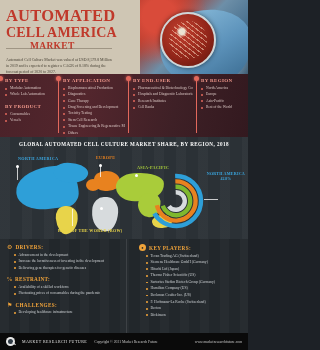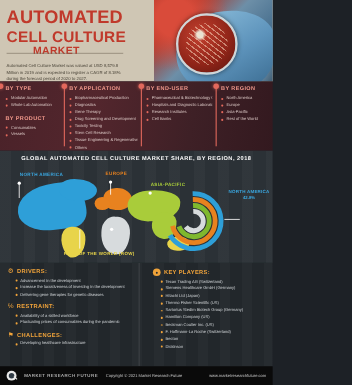--- a/index.html
+++ b/index.html
@@ -1,21 +1,21 @@
 <!DOCTYPE html>
 <html><head>
 <meta charset="utf-8">
 <style>
   html,body{margin:0;padding:0;}
   body{
     width:248px;height:350px;overflow:hidden;
     font-family:"Liberation Sans","DejaVu Sans",sans-serif;
     background:#1d2126;
   }
-  .page{position:relative;width:248px;height:350px;overflow:hidden;}
+  .page{position:relative;width:248px;height:350px;overflow:hidden;font-family:Liberation Serif, serif;}
 
   
   .header{position:relative;height:74px;background:#cfc6b4;display:flex;overflow:hidden;}
   .header-left{width:150px;padding:5px 6px 0 6px;box-sizing:border-box;position:relative;z-index:3;}
   .title-1{font-size:16.5px;font-weight:bold;color:#c0392b;letter-spacing:.2px;line-height:1;margin:3px 0 0 0;}
   .title-2{font-size:14px;font-weight:bold;color:#c0392b;letter-spacing:.2px;line-height:1.05;margin:1px 0 0 0;}
   .title-3{font-size:9.5px;font-weight:bold;color:#c0392b;letter-spacing:.3px;line-height:1;margin:2px 0 0 0;padding-left:24px;}
   .subtitle{font-size:3.9px;color:#4a4438;line-height:1.55;margin-top:5px;width:108px;}
   .header-photo{position:absolute;right:0;top:0;width:108px;height:74px;overflow:hidden;}
   .photo-bg{position:absolute;inset:0;background:
@@ -101,21 +101,21 @@
   .f-url{font-size:3.7px;color:#c8c8c8;margin-left:auto;}
 </style>
 </head>
 <body>
 
 <div class="page">
 
   <div class="header">
     <div class="header-left">
       <div class="title-1">AUTOMATED</div>
-      <div class="title-2">CELL CULTURE</div>
+      <div class="title-2">CELL AMERICA</div>
       <div class="title-3">MARKET</div>
       <div class="subtitle">Automated Cell Culture Market was valued at USD 8,579.8 Million in 2019 and is expected to register a CAGR of 8.18% during the forecast period of 2020 to 2027.</div>
     </div>
     <div class="header-divider"></div>
     <div class="header-photo">
       <div class="photo-bg"></div>
       <div class="glove"></div>
       <div class="dish">
         <div class="dish-streaks"></div>
       </div>

